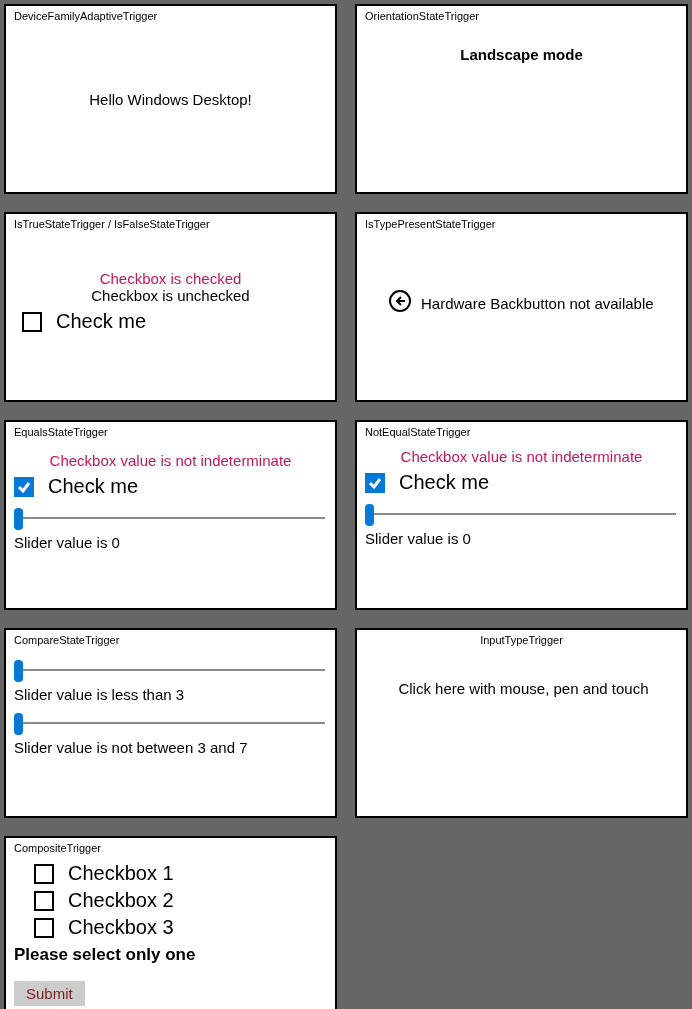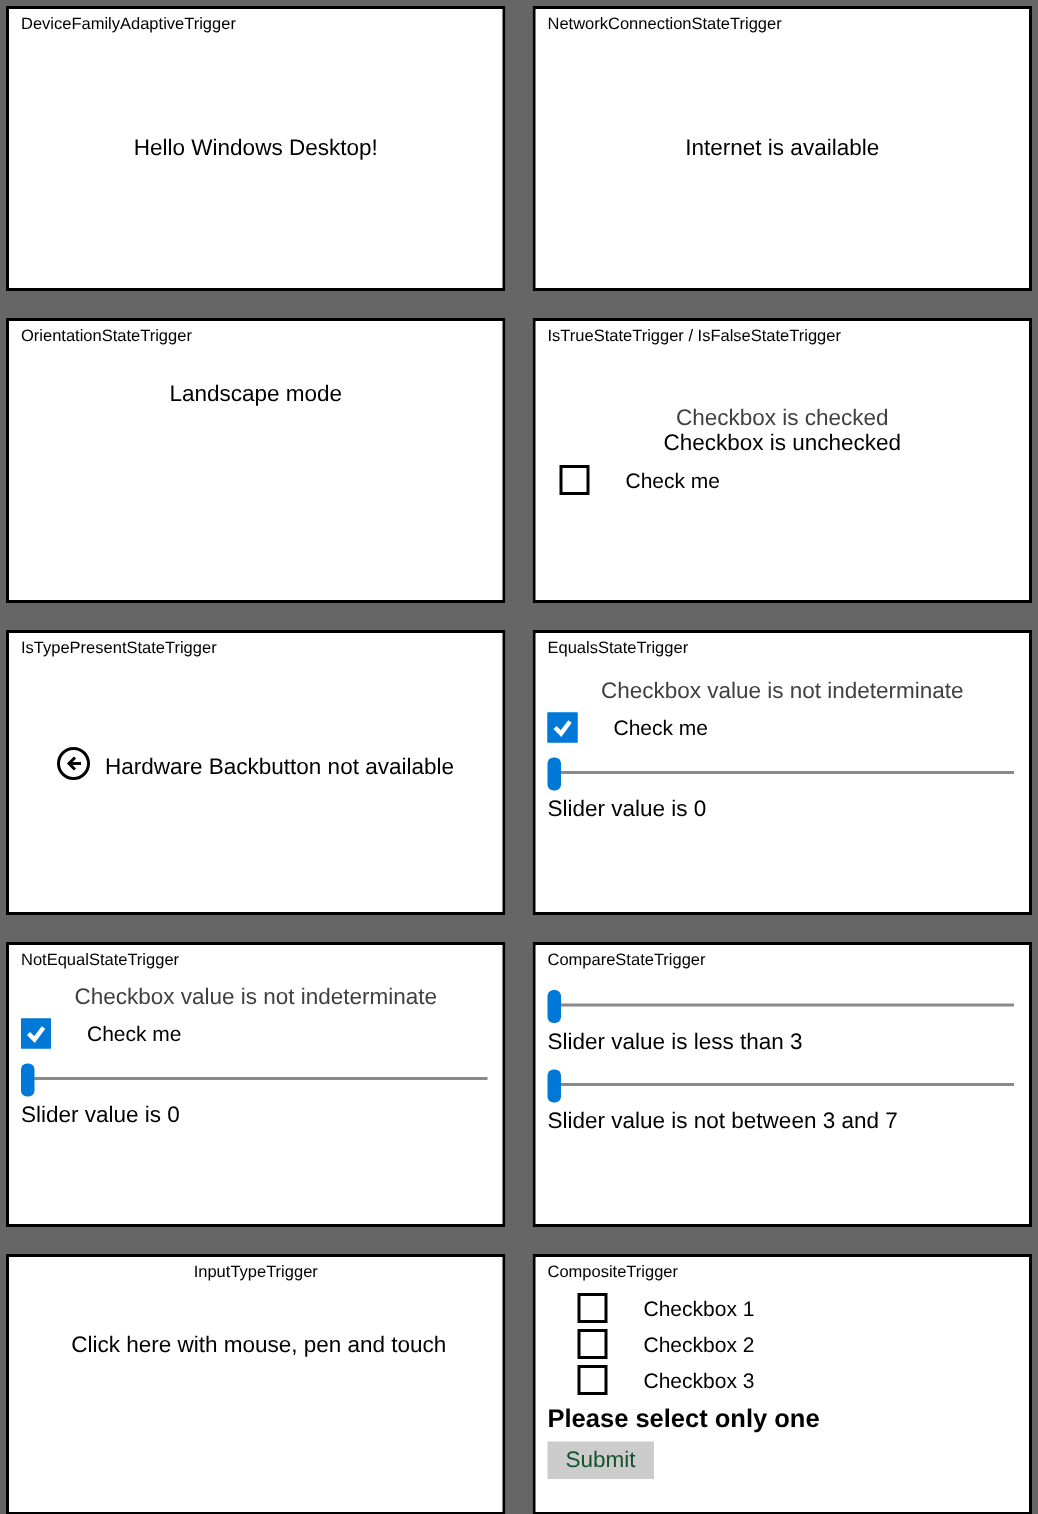--- a/index.html
+++ b/index.html
@@ -33,35 +33,36 @@
       top: 50%;
       left: 50%;
       transform: translate(-50%, -50%);
       font-size: 15px;
       white-space: nowrap;
     }
     .landscape-text {
       text-align: center;
       font-size: 15px;
       margin-top: 24px;
+      font-weight: bold;
     }
     .greyed {
-      color: #404040;
+      color: #be185d;
     }
     .centered-block {
       margin-top: 40px;
       text-align: center;
       font-size: 15px;
     }
     .checkbox-row {
       display: flex;
       align-items: center;
-      gap: 24px;
+      gap: 14px;
       margin: 6px 0;
-      font-size: 14px;
+      font-size: 20px;
     }
     .checkbox-row.indent { margin-left: 8px; }
     .checkbox {
       width: 20px;
       height: 20px;
       border: 2px solid #000;
       display: inline-flex;
       align-items: center;
       justify-content: center;
       flex-shrink: 0;
@@ -119,47 +120,43 @@
     .equals-card .status-line.greyed { text-align: center; margin-top: 14px; }
     .composite-list { margin-left: 4px; }
     .composite-list .checkbox-row { margin: 4px 16px; }
     .composite-msg {
       font-size: 17px;
       margin-top: 6px;
       font-weight: bold;
     }
     .submit-btn {
       background: #ccc;
-      color: #14532d;
+      color: #7f1d1d;
       padding: 4px 12px;
-      margin-top: 5px;
+      margin-top: 16px;
       display: inline-block;
       font-size: 15px;
       border: none;
     }
     .input-type-text {
       margin-top: 34px;
       margin-left: 4px;
       font-size: 15px;
     }
   </style>
 </head>
 <body>
 
 <div class="grid">
 
   <div class="card">
     <div class="card-title">DeviceFamilyAdaptiveTrigger</div>
     <div class="centered-text">Hello Windows Desktop!</div>
   </div>
 
-  <div class="card">
-    <div class="card-title">NetworkConnectionStateTrigger</div>
-    <div class="centered-text">Internet is available</div>
-  </div>
 
   <div class="card">
     <div class="card-title">OrientationStateTrigger</div>
     <div class="landscape-text">Landscape mode</div>
   </div>
 
   <div class="card">
     <div class="card-title">IsTrueStateTrigger / IsFalseStateTrigger</div>
     <div class="centered-block">
       <div class="greyed">Checkbox is checked</div>

